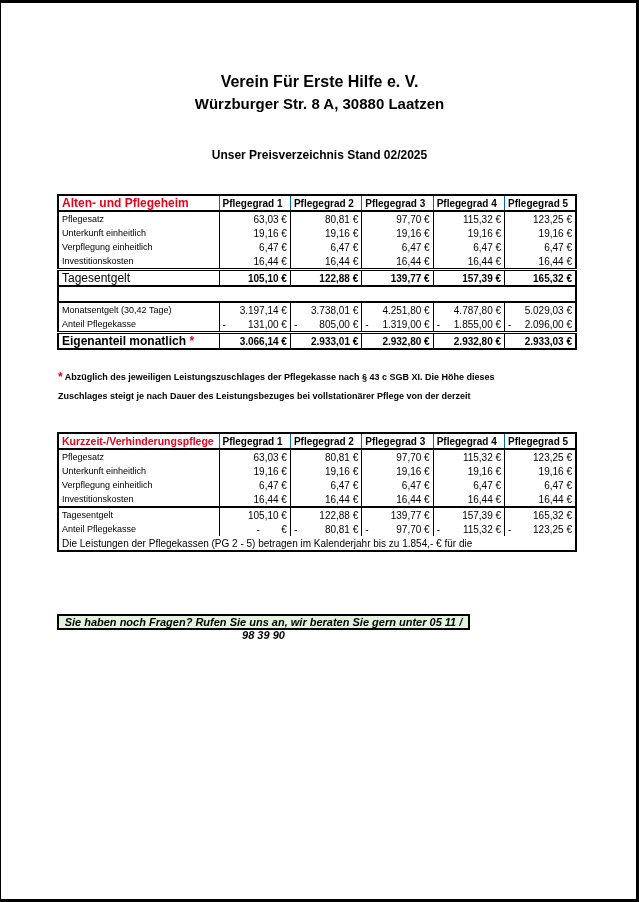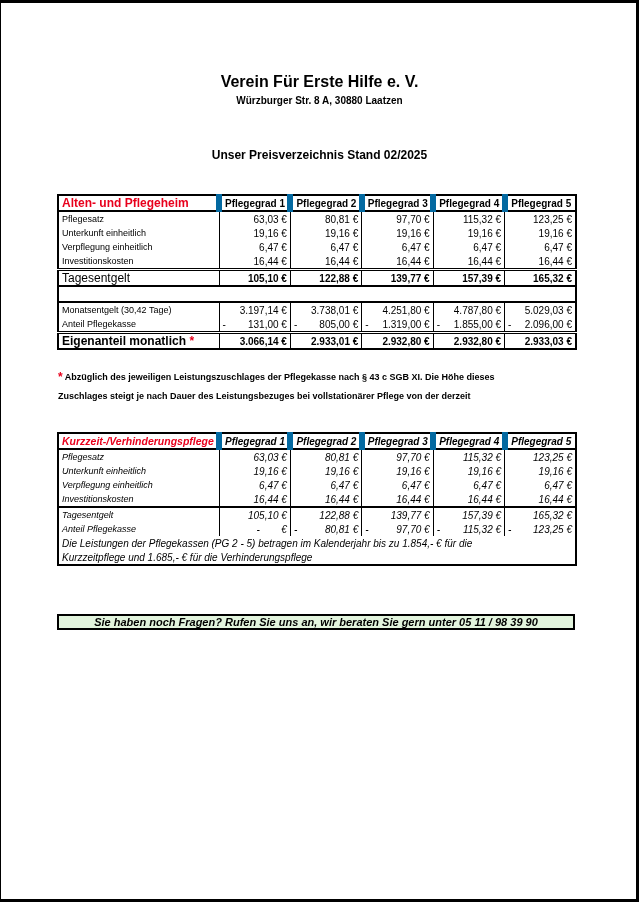--- a/index.html
+++ b/index.html
@@ -1,49 +1,49 @@
 <!DOCTYPE html>
 <html><head>
 <meta charset="utf-8">
 <style>
   html, body { margin:0; padding:0; background:#ffffff; }
   body { width:639px; height:902px; position:relative; overflow:hidden; font-family:"Liberation Sans", sans-serif; color:#000; }
   .page { position:absolute; left:0; top:0; width:639px; height:902px; box-sizing:border-box;
           border-left:1px solid #000; border-top:3px solid #000; border-right:3px solid #000; border-bottom:3px solid #000; background:#fff; }
   .title { position:absolute; left:0; width:639px; text-align:center; font-weight:bold; }
   .t1 { top:73px; font-size:16px; }
-  .t2 { top:95px; font-size:10px; }
+  .t2 { top:95px; font-size:15px; }
   .t3 { top:148px; font-size:12px; }
 
   table.price { position:absolute; left:57px; width:518px; border-collapse:collapse; table-layout:fixed; font-size:10px;border-radius:31px; }
   table.price td { padding:0 3px; height:14px; line-height:13px; white-space:nowrap; overflow:hidden; }
   table.price col.c0 { width:161px; }
   table.price col.cn { width:71.4px; }
   .outer { border:2px solid #000; }
   .hdr td { border-top:2px solid #000; border-bottom:2px solid #000; font-weight:bold; font-size:10px; height:15px; }
   .hdr td.sect { color:#e8001c; font-size:12px; }
-  .hdr td.pg { text-align:center; border-left:6px solid #0369a1; }
+  .hdr td.pg { border-left:1px solid #0369a1; }
   .vl { border-left:1px solid #000; }
   .num { text-align:right; }
   .lbl { font-size:9px; }
   .sum td { font-weight:bold; height:19px; font-size:10px; border-top:3px double #000; border-bottom:2px solid #000; }
   .sum td.slabel { font-weight:normal; font-size:12px; }
   .sum.bold td.slabel { font-weight:bold; }
   .gap td { height:14px; border-bottom:2px solid #000; }
   .neg { position:relative; }
   .neg .dash { position:absolute; left:3px; }
   .star { color:#e8001c; }
   .topborder td { border-top:2px solid #000; }
 
   .note { position:absolute; left:58px; top:368px; width:520px; font-size:9px; line-height:19px; font-weight:bold; }
   .note .star { font-size:12px; vertical-align:top; }
 
   .info td { height:16px; font-size:10px; line-height:16px; white-space:normal !important; }
 
-  .contact { position:absolute; left:57px; top:614px; width:518px; height:16px; box-sizing:border-box;
+  .contact { position:absolute; left:57px; top:614px; width:413px; height:16px; box-sizing:border-box;
              border:2px solid #000; background:#e2f4dd; text-align:center; font-size:11px; font-weight:bold; font-style:italic; line-height:13px; }
 </style>
 </head>
 <body>
 
 <div class="page"></div>
 
 <div class="title t1">Verein Für Erste Hilfe e. V.</div>
 <div class="title t2">Würzburger Str. 8 A, 30880 Laatzen</div>
 <div class="title t3">Unser Preisverzeichnis Stand 02/2025</div>
@@ -134,21 +134,21 @@
     <td class="num vl">2.933,03 €</td>
   </tr>
 </tbody>
   </table>
 
 <div class="note">
   <div><span class="star">*</span> <span>Abzüglich des jeweiligen Leistungszuschlages der Pflegekasse nach § 43 c SGB XI. Die Höhe dieses</span></div>
   <div>Zuschlages steigt je nach Dauer des Leistungsbezuges bei vollstationärer Pflege von der derzeit</div>
 </div>
 
-<table class="price outer" style="top:432px;font-style:italic;">
+<table class="price outer" style="top:432px;">
   <colgroup>
       <col class="c0">
       <col class="cn">
       <col class="cn">
       <col class="cn">
       <col class="cn">
       <col class="cn">
     </colgroup>
   <tbody>
       <tr class="hdr">
@@ -203,19 +203,16 @@
     <td class="lbl">Anteil Pflegekasse</td>
     <td class="num vl neg"><span style="position:absolute;left:37px;">-</span><span>€</span></td>
     <td class="num vl neg"><span class="dash">-</span><span>80,81 €</span></td>
     <td class="num vl neg"><span class="dash">-</span><span>97,70 €</span></td>
     <td class="num vl neg"><span class="dash">-</span><span>115,32 €</span></td>
     <td class="num vl neg"><span class="dash">-</span><span>123,25 €</span></td>
   </tr>
   <tr class="info">
     <td colspan="6">Die Leistungen der Pflegekassen (PG 2 - 5) betragen im Kalenderjahr bis zu 1.854,- € für die</td>
   </tr>
-  <tr class="info">
-    <td colspan="6">Kurzzeitpflege und 1.685,- € für die Verhinderungspflege</td>
-  </tr>
 </tbody>
   </table>
 
 <div class="contact">Sie haben noch Fragen? Rufen Sie uns an, wir beraten Sie gern unter 05 11 / 98 39 90</div>
 
 </body></html>

